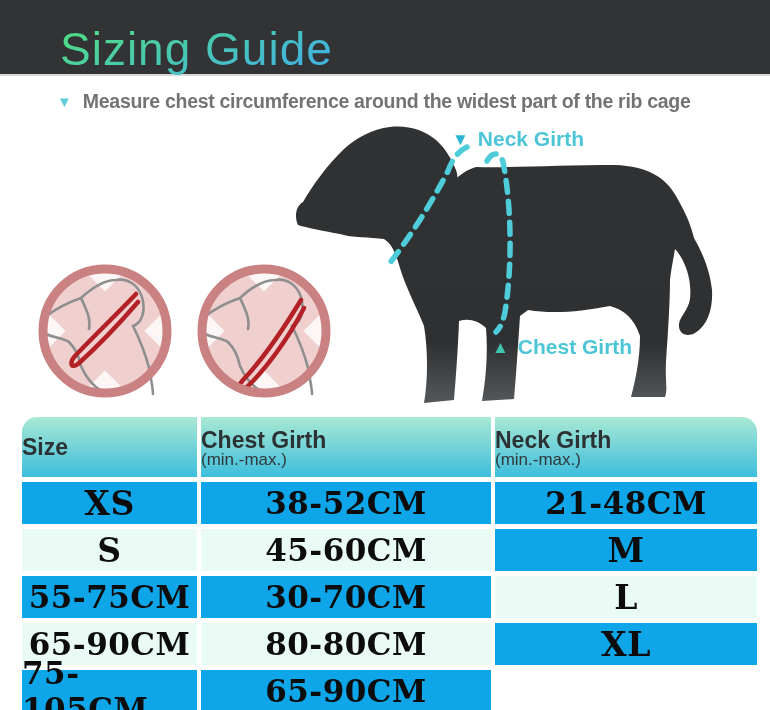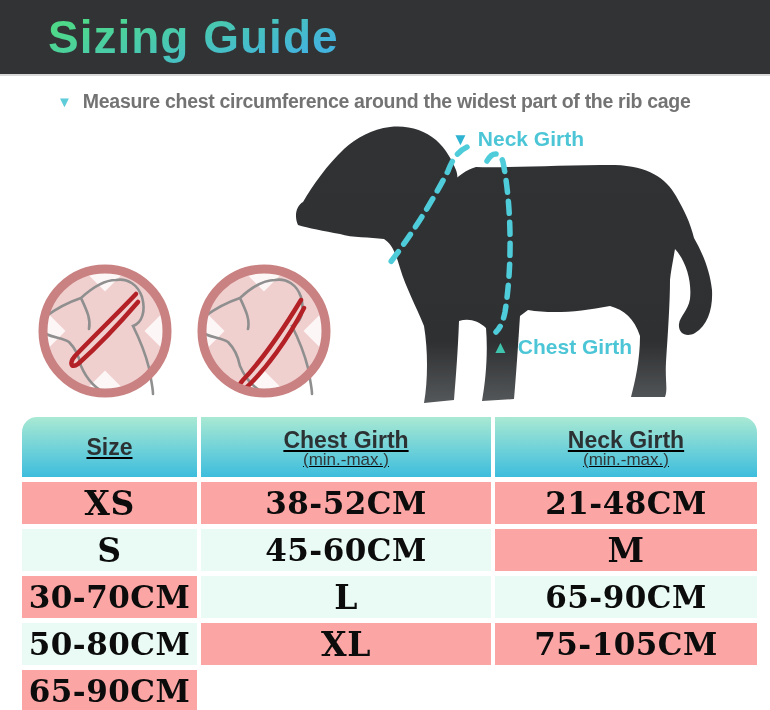--- a/index.html
+++ b/index.html
@@ -6,22 +6,22 @@
   .page{
     position:relative;width:770px;height:710px;overflow:hidden;
     background:#ffffff;font-family:"Liberation Sans",sans-serif;
   }
   
   .topbar{
     position:absolute;left:0;top:0;width:770px;height:74px;
     background:#313335;border-bottom:2px solid #d9d9d9;
   }
   .title{
-    position:absolute;left:48px;top:10px;margin:0;
-    font-size:46px;font-weight:700;letter-spacing:1px;line-height:54px;
+    position:absolute;left:48px;top:10px;margin:12px;
+    font-size:46px;font-weight:400;letter-spacing:1px;line-height:54px;
     background:linear-gradient(160deg,#4ed98a 15%,#43b4de 85%);
     -webkit-background-clip:text;background-clip:text;
     -webkit-text-fill-color:transparent;color:transparent;
   }
   
   .instruction{
     position:absolute;left:57px;top:90px;display:flex;align-items:center;gap:11px;
   }
   .instruction .tri{font-size:15px;color:#5fccd9;line-height:1;}
   .instruction .txt{
@@ -43,33 +43,33 @@
   .label-chest .tri{color:#3fc4ad;}
   
   .size-table{
     position:absolute;left:22px;top:417px;width:735px;
     display:grid;grid-template-columns:175px 290px auto;
     grid-template-rows:60px repeat(5,42px);
     gap:5px 4px;
   }
   .th{
     background:linear-gradient(#a9e9d3,#3dbddd);
-    display:flex;flex-direction:column;justify-content:center;align-items:center;text-decoration:underline;
+    display:flex;flex-direction:column;justify-content:center;align-items:flex-start;
   }
   .th.first{border-top-left-radius:15px;}
   .th.last{border-top-right-radius:15px;}
   .th .main{font-size:23px;font-weight:700;color:#2c3133;line-height:24px;}
   .th .sub{font-size:17px;font-weight:400;color:#30383a;line-height:15px;}
   .td{
     display:flex;justify-content:center;align-items:center;
     font-family:"DejaVu Serif",serif;font-weight:700;color:#0c0c0c;
     font-size:31px;letter-spacing:0.5px;
   }
   .td.size-cell{font-size:33px;}
-  .row-a{background:#fca5a5;}
+  .row-a{background:#0ea5e9;}
   .row-b{background:#e9fbf4;}
 </style>
 </head>
 <body>
 
 <div class="page">
 
   <header class="topbar">
     <h1 class="title">Sizing Guide</h1>
   </header>
@@ -197,24 +197,25 @@
     </div>
 
     <div class="td size-cell row-a">XS</div>
     <div class="td row-a">38-52CM</div>
     <div class="td row-a">21-48CM</div>
 
     <div class="td size-cell row-b">S</div>
     <div class="td row-b">45-60CM</div>
 
     <div class="td size-cell row-a">M</div>
+    <div class="td row-a">55-75CM</div>
     <div class="td row-a">30-70CM</div>
 
     <div class="td size-cell row-b">L</div>
     <div class="td row-b">65-90CM</div>
-    <div class="td row-b">50-80CM</div>
+    <div class="td row-b">80-80CM</div>
 
     <div class="td size-cell row-a">XL</div>
     <div class="td row-a">75-105CM</div>
     <div class="td row-a">65-90CM</div>
   </div>
 
 </div>
 
 </body></html>

